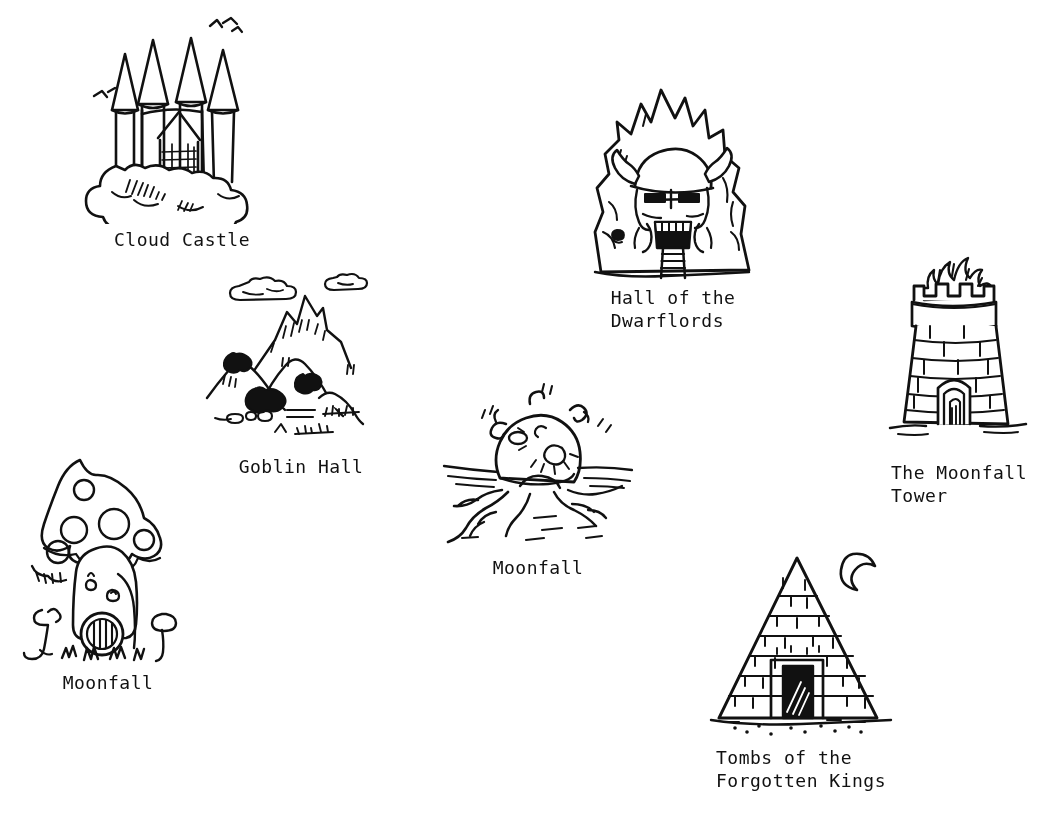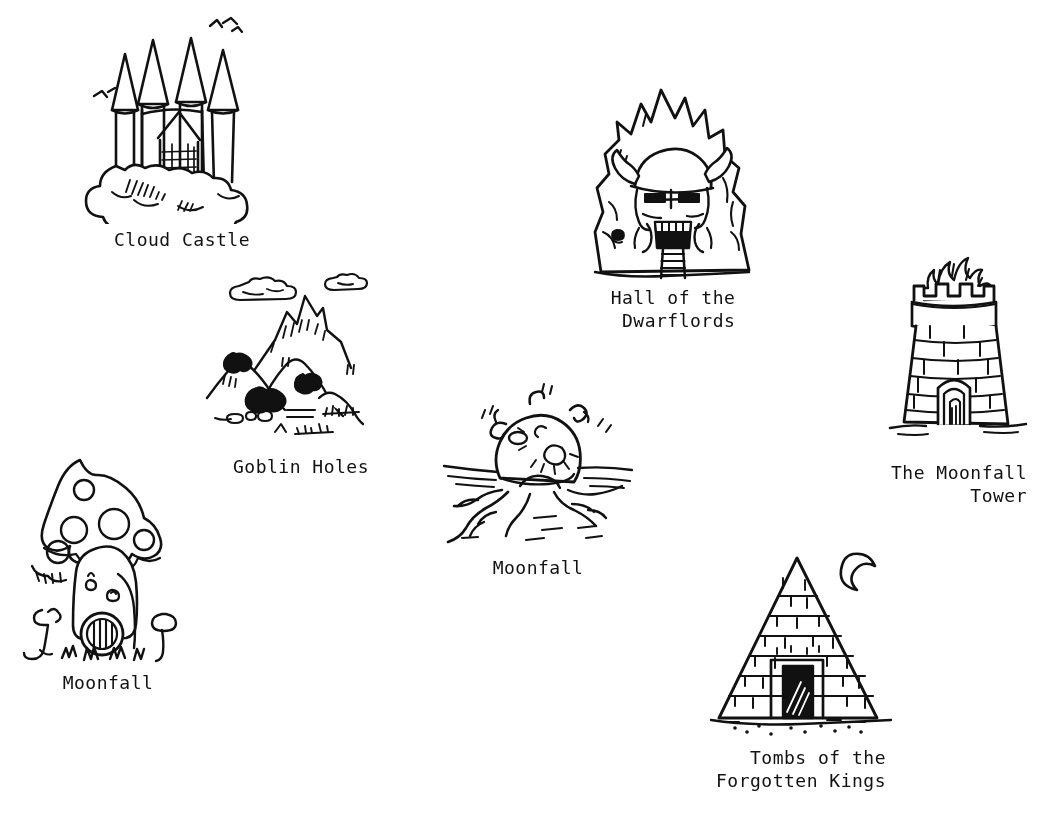--- a/index.html
+++ b/index.html
@@ -25,21 +25,21 @@
   .landmark-art {
     display: block;
   }
   .landmark-label {
     margin-top: 4px;
     color: #111111;
     font-family: "DejaVu Sans Mono", "Liberation Mono", monospace;
     font-size: 18px;
     line-height: 1.28;
     letter-spacing: 0.5px;
-    text-align: right;
+    text-align: left;
     white-space: pre-line;
     user-select: none;
   }
   
   #lm-cloud-castle   { left: 42px;  top: 14px;  width: 280px; }
   #lm-goblin-holes   { left: 196px; top: 256px; width: 210px; }
   #lm-gnomehome      { left: 8px;   top: 452px; width: 200px; }
   #lm-moonfall       { left: 428px; top: 382px; width: 220px; }
   #lm-dwarflords     { left: 568px; top: 82px;  width: 210px; }
   #lm-burning-tower  { left: 874px; top: 252px; width: 170px; }
@@ -128,21 +128,21 @@
       <path d="M64 155 q-7 0 -7 5 q0 5 7 5 q7 0 7 -5 q0 -5 -7 -5 Z" stroke-width="2.1"></path>
       <path d="M14 162 q8 3 16 1" stroke-width="1.9"></path>
 
       <path d="M86 154 L114 154 M86 161 L112 161" stroke-width="2.1"></path>
       <path d="M126 152 l-2 8 M132 150 l-1 9 M138 153 l0 7 M146 150 l-2 9 M152 152 l0 7" stroke-width="1.9"></path>
       <path d="M122 158 L158 156" stroke-width="1.8"></path>
       <path d="M74 176 l6 -8 l5 8" stroke-width="2"></path>
       <path d="M96 172 l2 6 M104 170 l1 7 M110 172 l1 5 M118 168 l2 8 M126 170 l1 6" stroke-width="1.9"></path>
       <path d="M94 178 L132 176" stroke-width="1.9"></path>
     </svg>
-    <div class="landmark-label">Goblin Holes</div>
+    <div class="landmark-label">Goblin Hall</div>
   </div>
 
   <div class="landmark" id="lm-gnomehome">
     <svg class="landmark-art" width="180" height="215" viewBox="0 0 180 215" fill="none" stroke="#111" stroke-width="2.6" stroke-linecap="round" stroke-linejoin="round">
 
       <path d="M62 8 q-14 6 -22 26 q-8 20 -14 38 q-6 18 4 24 q10 6 22 -2
                q-4 12 6 16 q10 4 20 -4 q6 10 18 8 q14 -2 18 -12
                q12 8 22 2 q10 -6 6 -18 q-4 -14 -16 -20
                q-4 -18 -18 -30 q-16 -14 -30 -13 q-9 0 -16 -15 Z" fill="#fff"></path>
 

